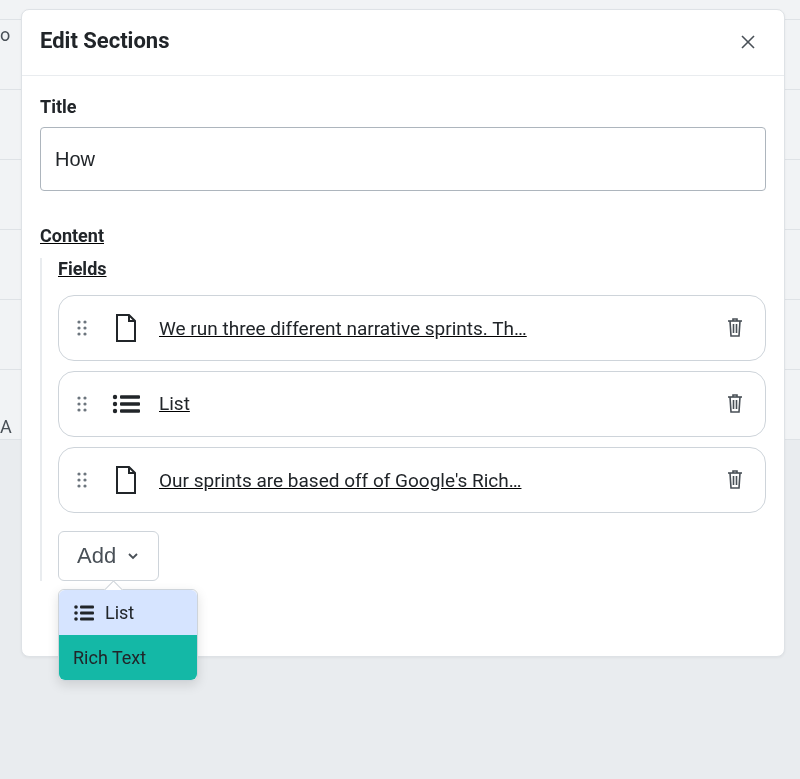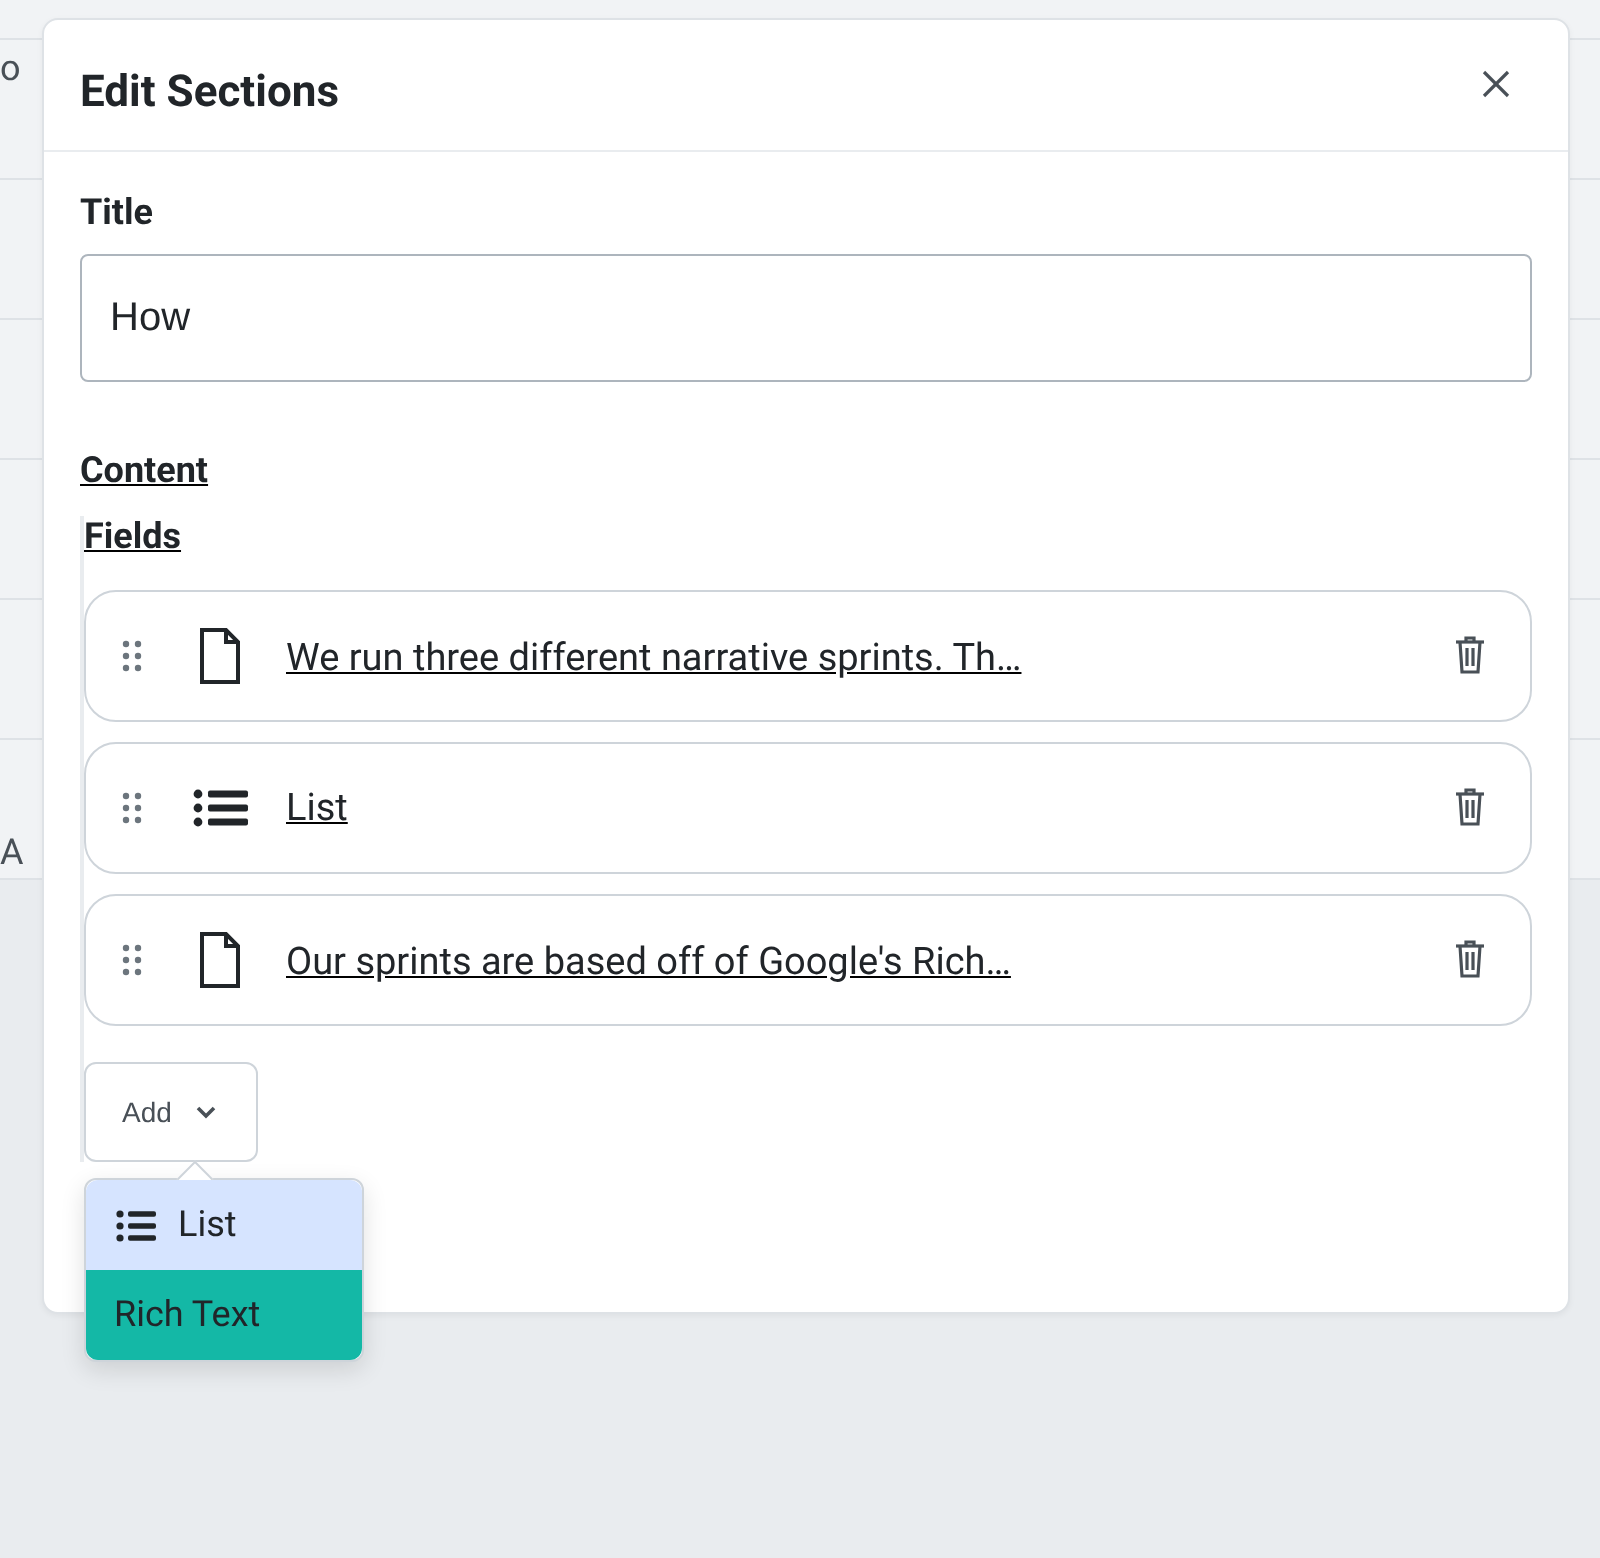--- a/index.html
+++ b/index.html
@@ -7,51 +7,51 @@
   .bg-row { border-bottom: 1px solid #dee2e6; height: 70px; background: #f1f3f5; }
   .bg-stack { position: absolute; top: 0; left: 0; right: 0; }
   .bg-row:first-child { height: 20px; }
   .modal {
     position: absolute; top: 9px; left: 21px; width: 764px; height: 648px;
     background: #fff; border: 1px solid #dee2e6; border-radius: 8px;
     box-shadow: 0 1px 3px rgba(0,0,0,0.05);
     display: flex; flex-direction: column;
   }
   .modal-header {
-    display: flex; align-items: flex-end; justify-content: space-between;
+    display: flex; align-items: flex-start; justify-content: space-between;
     padding: 18px 22px 16px 18px; border-bottom: 1px solid #e9ecef;
   }
   .modal-title { font-size: 22px; font-weight: 700; color: #212529; }
   .close-btn { background: none; border: none; cursor: pointer; padding: 4px; color: #495057; }
   .modal-body { padding: 20px 18px 24px 18px; overflow: visible; }
   .label { font-size: 18px; font-weight: 700; color: #212529; margin-bottom: 10px; }
   .title-input {
     width: 100%; height: 64px; border: 1px solid #adb5bd; border-radius: 4px;
     padding: 0 14px; font-size: 20px; color: #212529; outline: none;
   }
   .content-section { margin-top: 34px; text-decoration: underline; }
-  .fields-block { margin-top: 12px; padding-left: 0; border-left: 2px solid #e9ecef; }
+  .fields-block { margin-top: 12px; padding-left: 16px; border-left: 2px solid #e9ecef; }
   .fields-label { font-size: 18px; font-weight: 700; color: #212529; margin-bottom: 16px; }
   .field-card {
     display: flex; align-items: center; height: 66px;
     border: 1px solid #ced4da; border-radius: 16px; margin-bottom: 10px;
     padding: 0 16px 0 12px; background: #fff;
   }
   .drag-handle { color: #6c757d; margin-right: 16px; display:flex; align-items:center; justify-content:center; width: 22px; cursor: grab; }
   .field-icon { width: 34px; display: flex; align-items: center; justify-content: center; color: #212529; margin-right: 16px; }
   .field-text { flex: 1; min-width: 0; }
   .field-text-single { font-size: 19px; color: #212529; white-space: nowrap; overflow: hidden; text-overflow: ellipsis; }
   .field-text-title { font-size: 19px; color: #212529; line-height: 1.1; }
   .field-text-sub { font-size: 15px; color: #6c757d; white-space: nowrap; overflow: hidden; text-overflow: ellipsis; letter-spacing: 0.2px; }
   .trash-btn { background: none; border: none; cursor: pointer; color: #495057; padding: 4px; }
   .add-wrap { position: relative; margin-top: 18px; }
   .add-btn {
     display: inline-flex; align-items: center; gap: 10px;
     height: 50px; padding: 0 18px; border: 1px solid #ced4da; border-radius: 6px;
-    background: #fff; font-size: 14px; color: #495057; cursor: pointer;
+    background: #fff; font-size: 22px; color: #495057; cursor: pointer;
   }
   .add-btn svg { color: #495057; }
   .dropdown {
     position: absolute; top: 58px; left: 0; width: 140px;
     background: #fff; border: 1px solid #ced4da; border-radius: 6px;
     box-shadow: 0 4px 12px rgba(0,0,0,0.12); overflow: visible;
   }
   .dropdown::before {
     content: ""; position: absolute; top: -7px; left: 48px;
     width: 12px; height: 12px; background: #fff;

